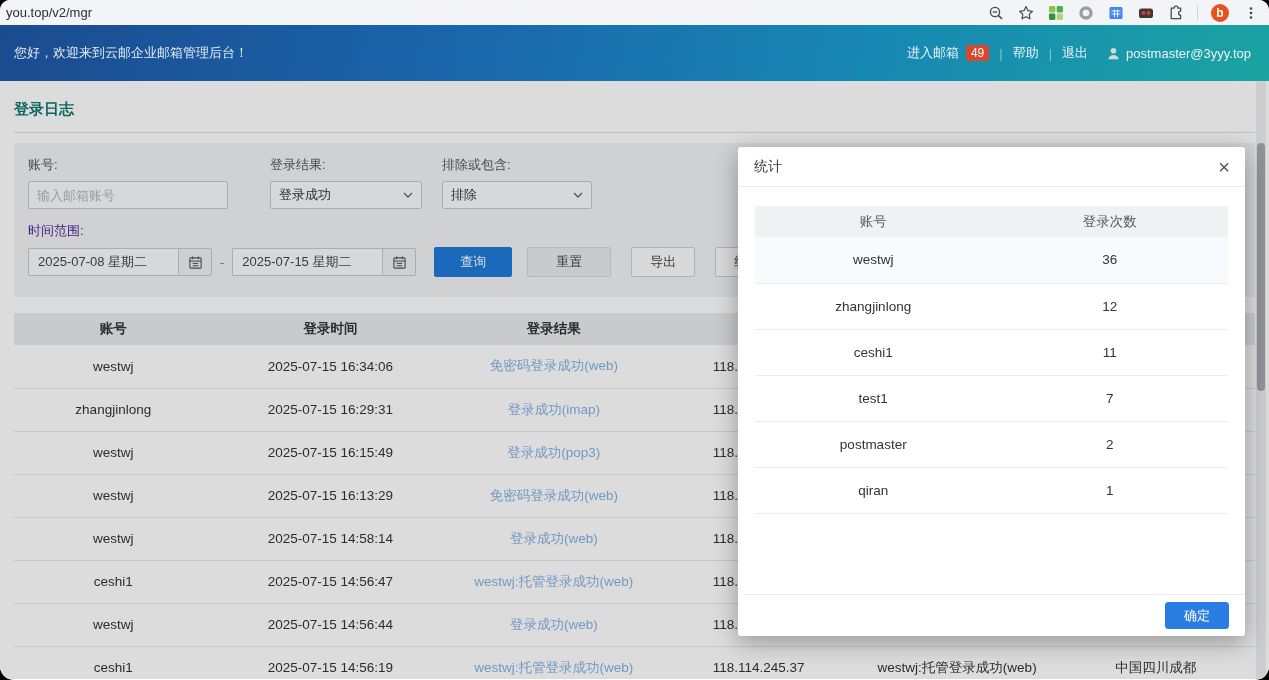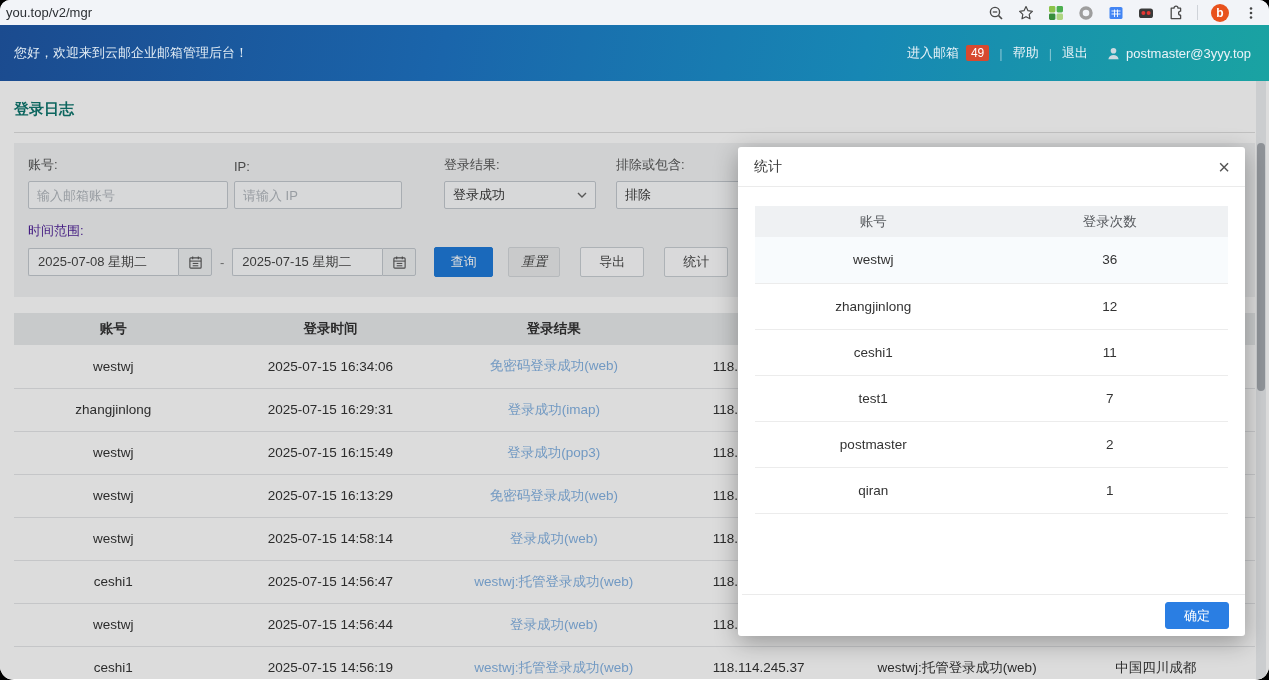--- a/index.html
+++ b/index.html
@@ -40,22 +40,22 @@
   .select { height:28px; border:1px solid #c3c9cf; border-radius:2px; background:#fafbfc; font-size:13px; color:#333; padding:0 8px; display:flex; align-items:center; justify-content:space-between; cursor:pointer; }
 
   .filter-row2 { margin-top:13px; }
   .filter-row2 > label { display:block; font-size:13px; color:#4c1d95; margin-bottom:7px; }
   .date-line { display:flex; align-items:center; }
   .date-group { display:flex; }
   .date-box { width:150px; height:28px; border:1px solid #c3c9cf; border-right:none; border-radius:2px 0 0 2px; background:#fafbfc; font-size:13px; color:#444; padding:0 9px; display:flex; align-items:center; cursor:pointer; }
   .cal-btn { width:34px; height:28px; border:1px solid #c3c9cf; border-radius:0 2px 2px 0; background:#eef0f2; display:flex; align-items:center; justify-content:center; cursor:pointer; }
   .dash { margin:0 8px; color:#777; font-size:13px; }
   .btn { height:30px; font-size:13px; border-radius:2px; cursor:pointer; font-family:inherit; }
-  .btn-primary { width:59px; margin-left:18px; background:#1e7ad9; border:1px solid #1e7ad9; color:#fff; }
-  .btn-reset { width:52px; margin-left:15px; background:#e9ebec; border:1px solid #d3d7da; color:#444;font-style:italic; }
+  .btn-primary { width:78px; margin-left:18px; background:#1e7ad9; border:1px solid #1e7ad9; color:#fff; }
+  .btn-reset { width:84px; margin-left:15px; background:#e9ebec; border:1px solid #d3d7da; color:#444; }
   .btn-plain { width:64px; margin-left:20px; background:#fcfcfd; border:1px solid #c9ced3; color:#444; }
   .total-frag { margin-left:12px; font-size:13px; color:#444; white-space:nowrap; }
 
   
   .log-table { width:1241px; margin:16px 14px 0 14px; border-collapse:collapse; table-layout:fixed; }
   .log-table th { height:32px; background:#e8eaec; font-size:13.5px; font-weight:600; color:#333; text-align:center; }
   .log-table td { height:43px; border-bottom:1px solid #e5e6e8; font-size:13.5px; color:#333; text-align:center; overflow:hidden; white-space:nowrap; }
   .log-table .c1{width:16%}.log-table .c2{width:19%}.log-table .c3{width:17%}.log-table .c4{width:16%}.log-table .c5{width:16%}.log-table .c6{width:16%}
   td.link { color:#84b2e2; cursor:pointer; }
 
@@ -168,24 +168,20 @@
   <div class="content">
 
     <div class="page-title">登录日志</div>
     <div class="title-divider"></div>
 
     <div class="filter-panel">
       <div class="filter-row">
         <div class="field w200">
           <label>账号:</label>
           <input class="tin" type="text" placeholder="输入邮箱账号" style="">
-        </div>
-        <div class="field w168">
-          <label>IP:</label>
-          <input class="tin" type="text" placeholder="请输入 IP" style="">
         </div>
         <div class="field w152 ml36">
           <label>登录结果:</label>
           <div class="select">
             <span>登录成功</span>
             <svg width="10" height="7" viewBox="0 0 10 7">
                 <path d="M1 1l4 4 4-4" fill="none" stroke="#666" stroke-width="1.4"></path>
               </svg>
           </div>
         </div>

